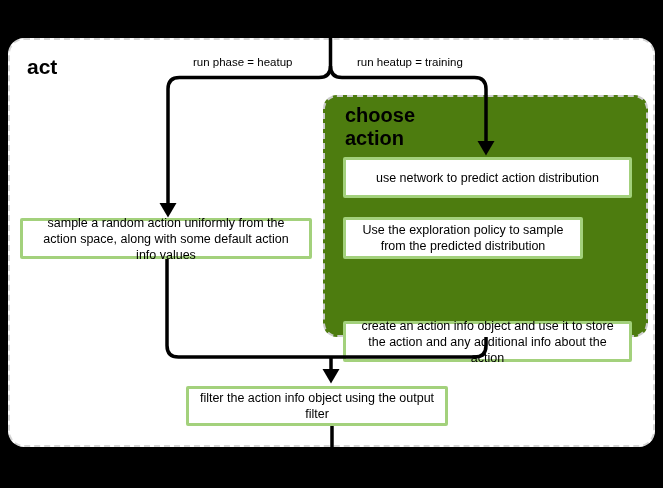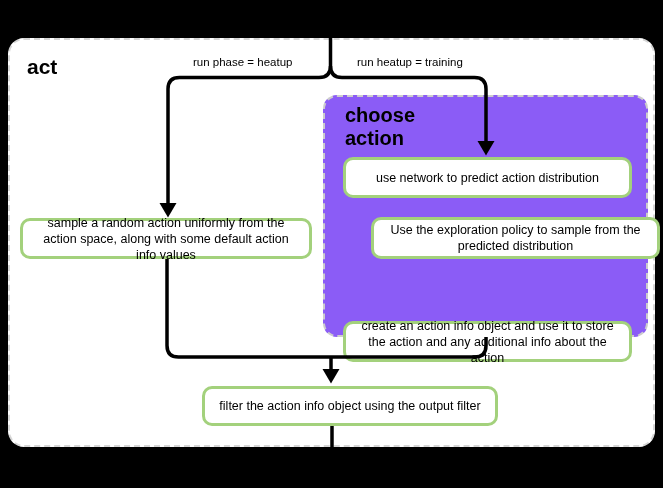--- a/index.html
+++ b/index.html
@@ -34,50 +34,50 @@
     white-space: nowrap;
   }
   .edge-label.heatup { left: 193px; }
   .edge-label.training { left: 357px; }
   .group-box {
     position: absolute;
     left: 323px; top: 95px;
     width: 325px; height: 242px;
     border: 2.5px dashed #cccccc;
     border-radius: 14px;
-    background: #8b5cf6;
+    background: #4d7c0f;
   }
   .group-title {
     position: absolute;
     left: 20px; top: 7px;
     width: 100px;
     font-size: 20px;
     font-weight: bold;
     line-height: 23px;
     color: #000;
   }
   .node {
     position: absolute;
     background: #ffffff;
     border: 3px solid #a3d17c;
-    border-radius: 10px;
+    border-radius: 2px;
     display: flex;
     align-items: center;
     justify-content: center;
     text-align: center;
     font-size: 12.5px;
     line-height: 16px;
     color: #000;
     padding: 2px 10px;
   }
   .node.sample { left: 20px;  top: 218px; width: 292px; height: 41px; }
   .node.predict { left: 343px; top: 157px; width: 289px; height: 41px; }
-  .node.explore { left: 343px; top: 217px; width: 289px; height: 42px; margin-left: 28px; }
+  .node.explore { left: 343px; top: 217px; width: 240px; height: 42px; }
   .node.actioninfo { left: 343px; top: 277px; width: 289px; height: 41px; margin-top: 44px; }
-  .node.filter { left: 186px; top: 386px; width: 296px; height: 40px; margin-left: 16px; }
+  .node.filter { left: 186px; top: 386px; width: 262px; height: 40px; }
   svg.flow {
     position: absolute;
     left: 0; top: 0;
     width: 663px; height: 488px;
     pointer-events: none;
   }
   svg.flow path { stroke: #000000; stroke-width: 3.5; fill: none; }
   svg.flow polygon { fill: #000000; stroke: none; }
 </style>
 </head>

